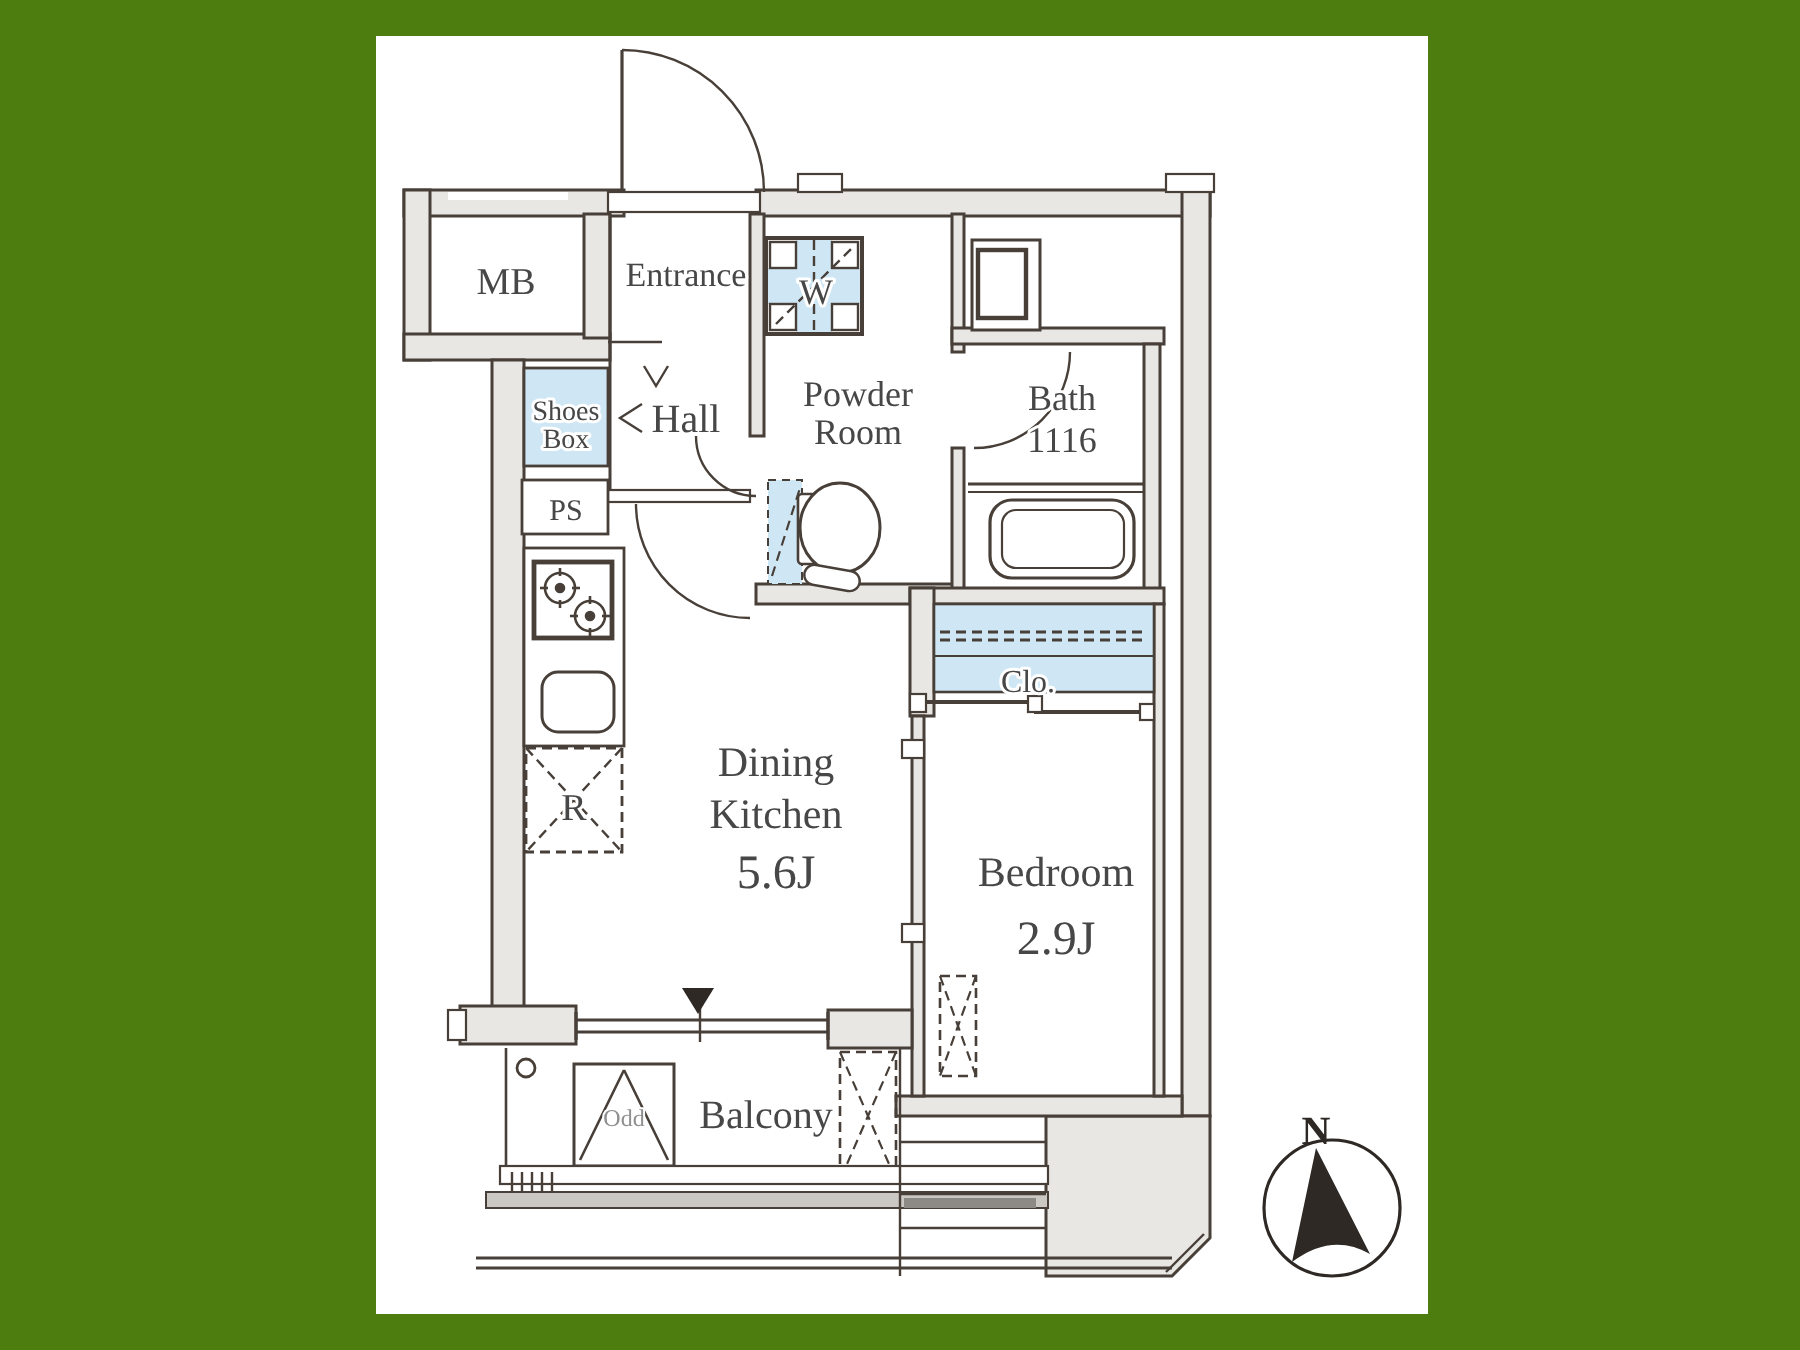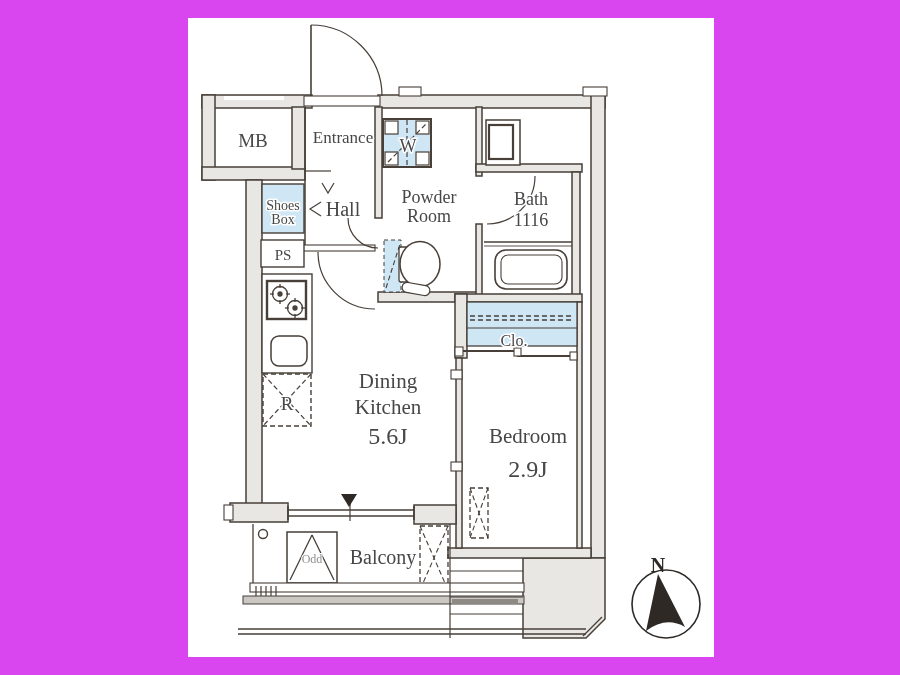--- a/index.html
+++ b/index.html
@@ -1,16 +1,16 @@
 <!DOCTYPE html>
 <html><head>
 <meta charset="utf-8">
 <style>
   html,body{margin:0;padding:0;background:#ececec;}
-  .stage{position:relative;width:900px;height:675px;background:#d946ef;overflow:hidden;}
+  .stage{position:relative;width:900px;height:675px;background:#4d7c0f;overflow:hidden;}
   svg{display:block;}
   .lbl{font-family:"Liberation Serif",serif;fill:#474747;text-anchor:middle;
        paint-order:stroke;stroke:#ffffff;stroke-width:3px;stroke-linejoin:round;}
   .lbl-dim{font-family:"Liberation Serif",serif;fill:#8f8f8f;text-anchor:middle;
        paint-order:stroke;stroke:#ffffff;stroke-width:2px;stroke-linejoin:round;}
   .wall{fill:#e9e7e4;stroke:#473f38;stroke-width:1.5;}
   .wallw{fill:#ffffff;stroke:#473f38;stroke-width:1.1;}
   .ln{stroke:#473f38;fill:none;}
   .blue{fill:#cfe7f5;stroke:#473f38;}
   .fix{fill:#ffffff;stroke:#473f38;}

